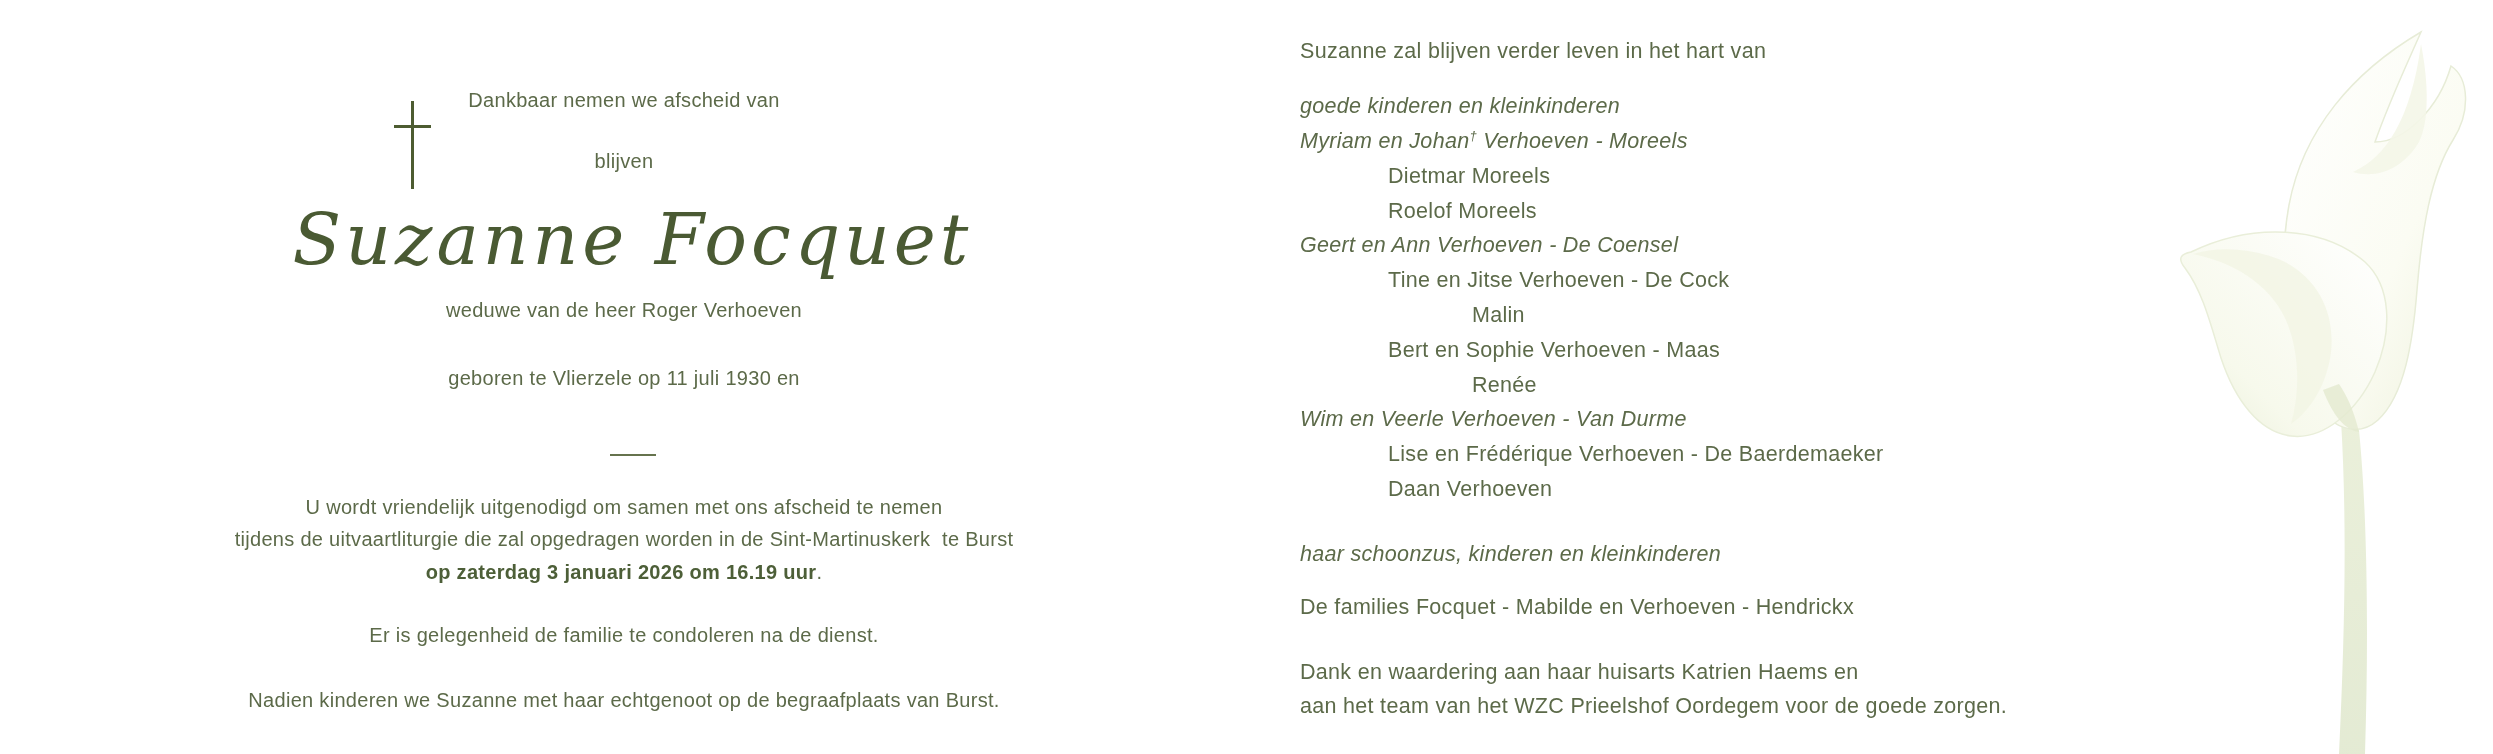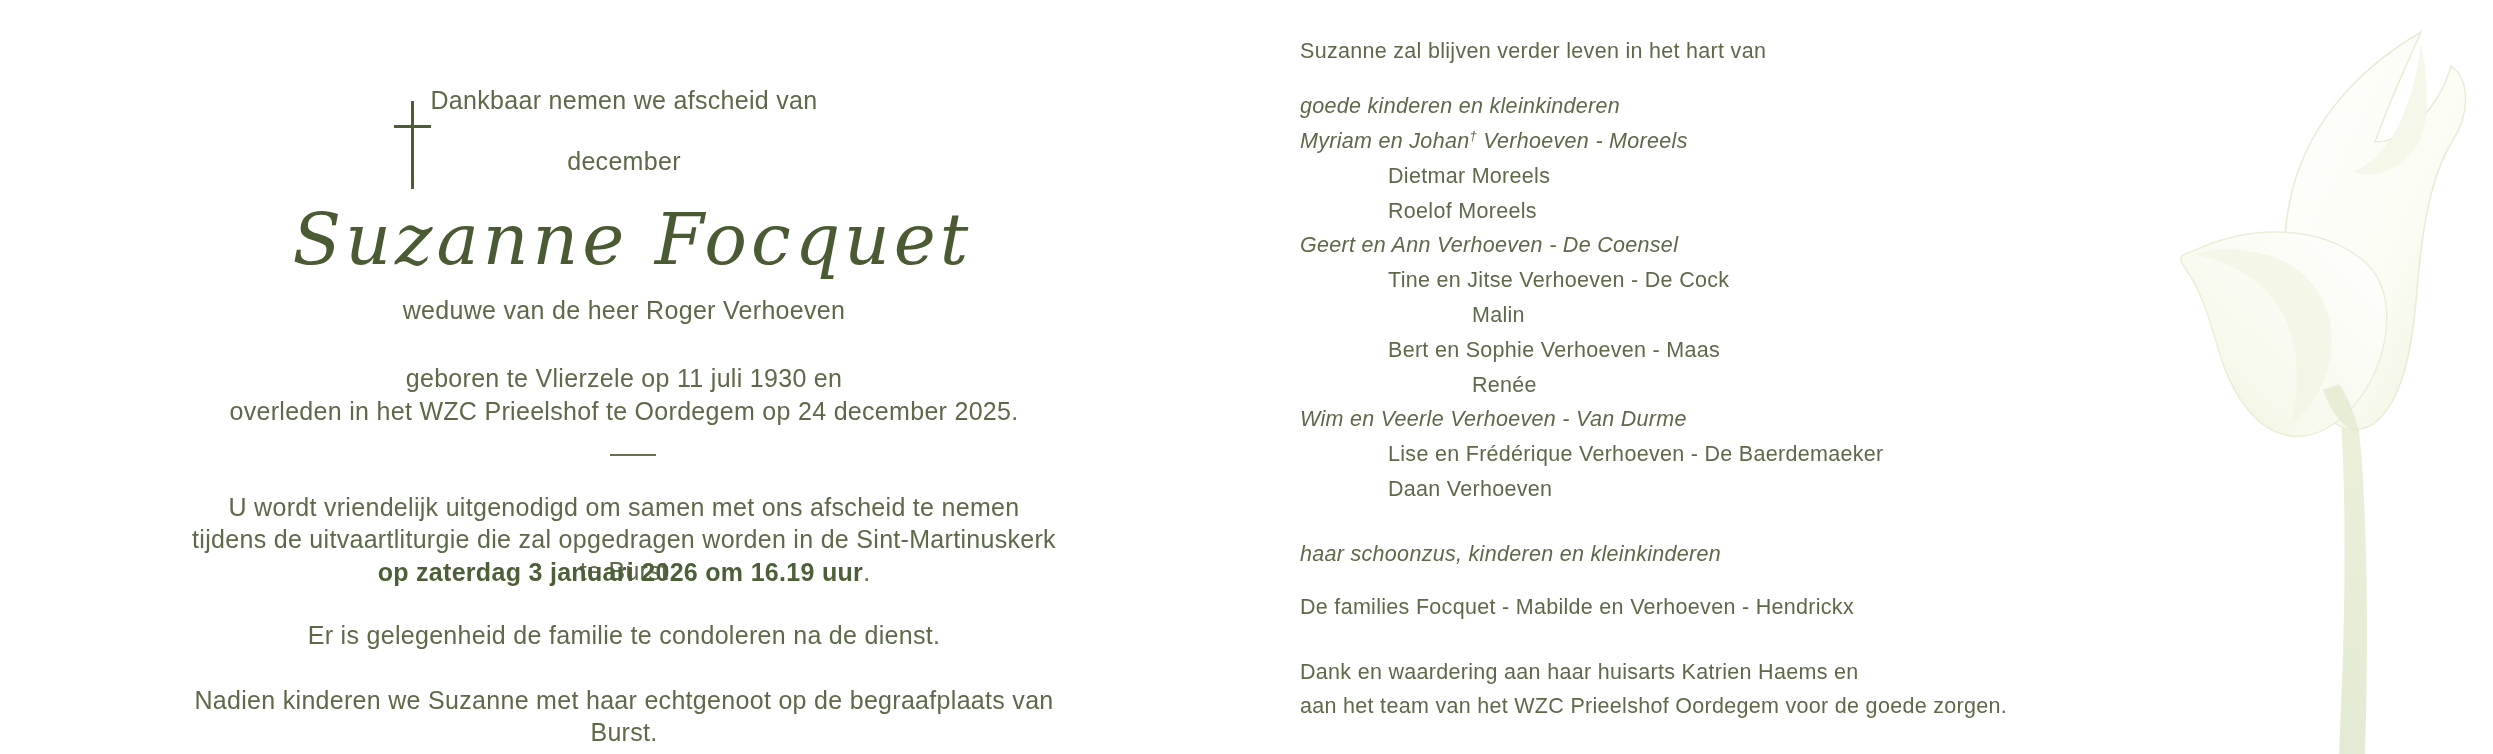--- a/index.html
+++ b/index.html
@@ -14,21 +14,21 @@
     background:#ffffff;
     overflow:hidden;
     font-family:"Liberation Sans", sans-serif;
     color:var(--ink);
   }
   
   .left-panel{position:absolute;left:185px;top:0;width:895px;height:754px;}
   .lp{
     position:absolute;left:0;right:17px;margin:0;
     text-align:center;
-    font-size:25px;line-height:32px;
+    font-size:20px;line-height:32px;
     letter-spacing:.3px;
     color:var(--ink);
     white-space:pre-wrap;
   }
   .script-name{
     position:absolute;left:0;right:0;margin:0;
     text-align:center;
     font-family:"DejaVu Serif", serif;
     font-style:italic;
     font-weight:normal;
@@ -75,27 +75,26 @@
 <div class="page">
 
   <section class="left-panel">
 
     <div class="cross">
       <span class="vbar"></span>
       <span class="hbar"></span>
     </div>
 
     <p class="lp" style="top:84px">Dankbaar nemen we afscheid van</p>
-    <p class="lp" style="top:145px">december</p>
+    <p class="lp" style="top:145px">blijven</p>
 
     <h1 class="script-name" style="top:185px">Suzanne Focquet</h1>
 
     <p class="lp" style="top:294px">weduwe van de heer Roger Verhoeven</p>
     <p class="lp" style="top:362px">geboren te Vlierzele op 11 juli 1930 en</p>
-    <p class="lp" style="top:395px">overleden in het WZC Prieelshof te Oordegem op 24 december 2025.</p>
 
     <div class="divider"></div>
 
     <p class="lp" style="top:491px">U wordt vriendelijk uitgenodigd om samen met ons afscheid te nemen</p>
     <p class="lp" style="top:523px">tijdens de uitvaartliturgie die zal opgedragen worden in de Sint-Martinuskerk  te Burst</p>
 
     <p class="lp bold-line" style="top:556px"><span>op zaterdag 3 januari 2026 om 16.19 uur</span><span class="plain">.</span></p>
 
     <p class="lp" style="top:619px">Er is gelegenheid de familie te condoleren na de dienst.</p>
     <p class="lp" style="top:684px">Nadien kinderen we Suzanne met haar echtgenoot op de begraafplaats van Burst.</p>

